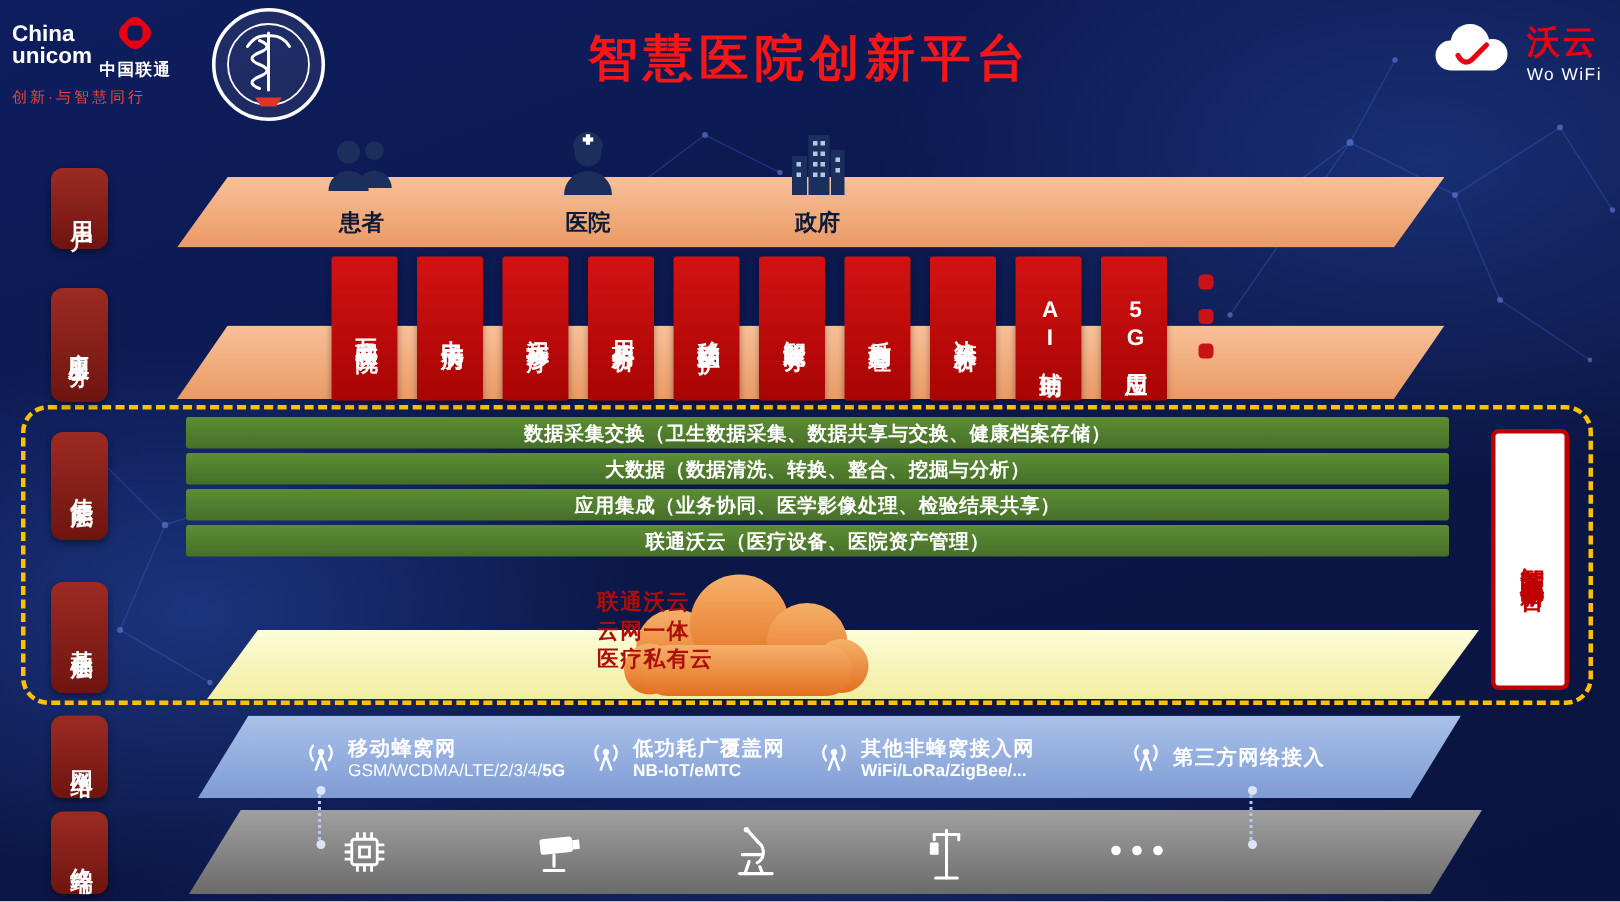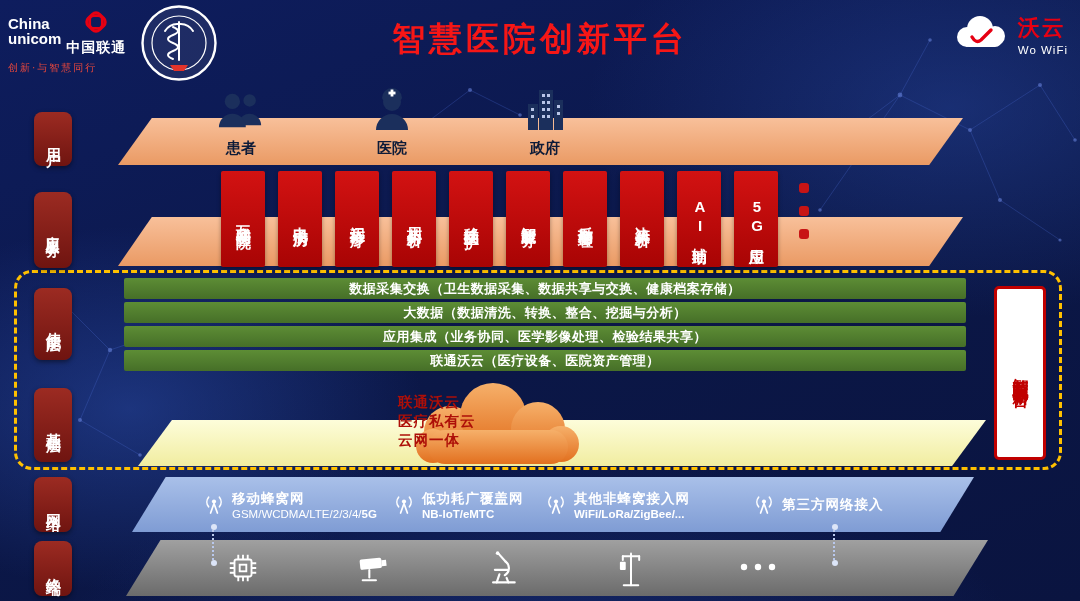--- a/index.html
+++ b/index.html
@@ -17,21 +17,21 @@
   
   #bg-pattern{ position:absolute; inset:0; z-index:0; pointer-events:none; }
 
   
   .title{ position:absolute; left:0; right:0; top:17px; text-align:center; z-index:6;
     font-size:33px; font-weight:bold; color:#f61616; letter-spacing:4px; }
   .unicom{ position:absolute; left:8px; top:5px; z-index:6; width:128px; }
   .unicom-top{ display:flex; align-items:center; gap:5px; }
   .unicom-en{ color:#fff; font-size:15px; font-weight:bold; line-height:1.0; }
   .unicom-cnwrap{ display:flex; flex-direction:column; align-items:center; }
-  .unicom-cn{ color:#fff; font-size:14px; font-weight:bold; letter-spacing:1px; }
+  .unicom-cn{ color:#fff; font-size:11px; font-weight:bold; letter-spacing:1px; }
   .unicom-tagline{ margin-top:4px; color:#e8473c; font-size:10px; letter-spacing:2px; white-space:nowrap; }
   .emblem{ position:absolute; left:140px; top:4px; z-index:6; }
   .wocloud{ position:absolute; right:12px; top:13px; z-index:6; display:flex; align-items:flex-start; gap:6px; }
   .wocloud-text .cn{ color:#e60012; font-size:22px; font-weight:bold; letter-spacing:2px; }
   .wocloud-text .en{ color:#fff; font-size:11.5px; margin-top:1px; letter-spacing:1px; }
 
   
   .side-pill{ position:absolute; left:34px; width:38px; z-index:5;
     background:linear-gradient(180deg,#9c2b22,#6f1410); border-radius:8px;
     display:flex; align-items:center; justify-content:center;
@@ -305,22 +305,22 @@
         <circle cx="52" cy="56" r="26"></circle>
         <circle cx="95" cy="40" r="33"></circle>
         <circle cx="140" cy="53" r="27"></circle>
         <circle cx="163" cy="68" r="18"></circle>
         <circle cx="35" cy="70" r="17"></circle>
         <rect x="30" y="54" width="140" height="34" rx="17"></rect>
       </g>
     </svg>
     <div class="cloud-text">
       <div>联通沃云</div>
+      <div>云网一体</div>
       <div>医疗私有云</div>
-      <div>云网一体</div>
     </div>
   </div>
 
   <div class="net-item" style="left:202px">
     <svg width="24" height="24" viewBox="0 0 24 24">
       <circle cx="12" cy="8.5" r="2.1" fill="#fff"></circle>
       <path d="M12 10.5L8.6 20M12 10.5l3.4 9.5" stroke="#fff" stroke-width="1.7" fill="none" stroke-linecap="round"></path>
       <path d="M6.6 4.2a7.6 7.6 0 0 0 0 9.6M17.4 4.2a7.6 7.6 0 0 1 0 9.6" stroke="#fff" stroke-width="1.6" fill="none" stroke-linecap="round"></path>
     </svg>
     <div class="net-text">

